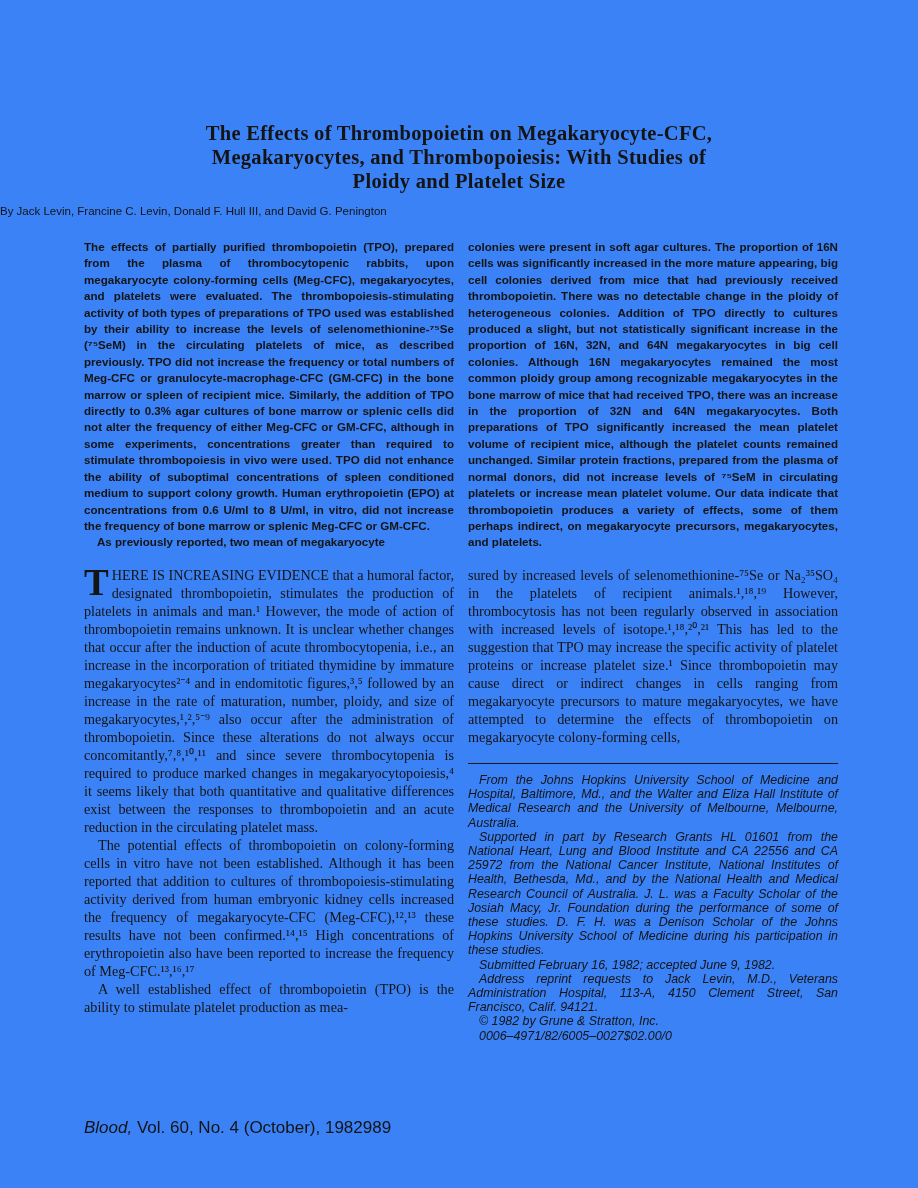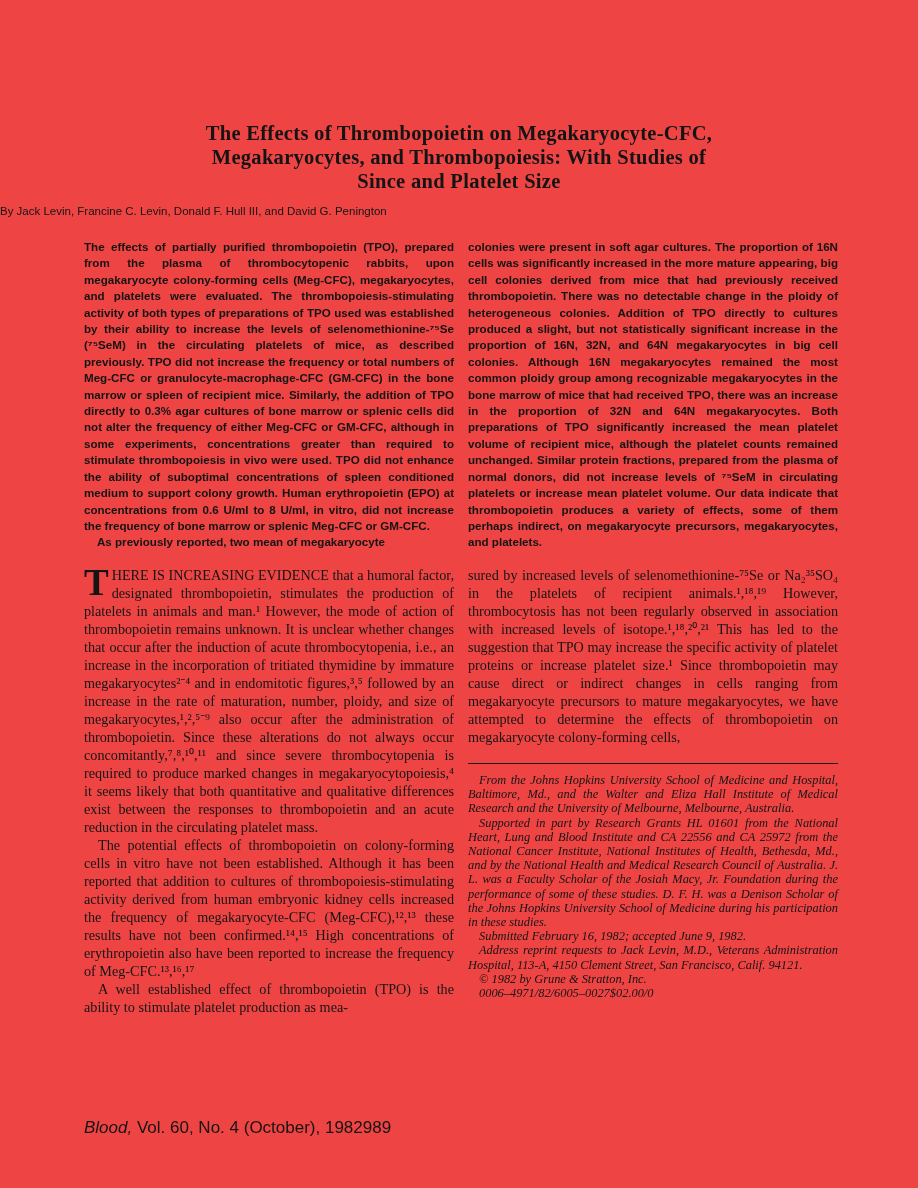--- a/index.html
+++ b/index.html
@@ -1,20 +1,20 @@
 <!DOCTYPE html>
 <html><head>
 <meta charset="utf-8">
 <style>
   html,body { margin:0; padding:0; background:#888; }
   .page {
     position:relative;
     width:918px; height:1188px;
     margin:0 auto;
-    background:#ef4444;
+    background:#3b82f6;
     color:#141414;
     overflow:hidden;
   }
   .title-block {
     position:absolute; top:121px; left:0; right:0;
     text-align:center;
     font-family:"Liberation Serif", serif;
     font-weight:700;
     font-size:20.5px;
     line-height:24px;
@@ -56,21 +56,21 @@
     font-weight:700;
     padding:2px 3px 0 0;
   }
   .footnote-rule {
     border:none;
     border-top:1.5px solid #1a1a1a;
     margin:17px 0 9px 0;
     width:100%;
   }
   .footnotes {
-    font-family:Liberation Serif, serif;
+    font-family:Liberation Sans, sans-serif;
     font-style:italic;
     font-size:12.4px;
     line-height:14.2px;
     text-align:justify;
   }
   .footnotes p { margin:0; text-indent:11px; }
   .page-footer {
     position:absolute; top:1118px; left:84px; width:756px;
     display:flex; justify-content:flex-start; align-items:baseline;
     font-family:"Liberation Sans", sans-serif;
@@ -79,21 +79,21 @@
   .journal-italic { font-style:italic; }
 </style>
 </head>
 <body>
 
 <div class="page">
 
   <div class="title-block">
     <div>The Effects of Thrombopoietin on Megakaryocyte-CFC,</div>
     <div>Megakaryocytes, and Thrombopoiesis: With Studies of</div>
-    <div>Since and Platelet Size</div>
+    <div>Ploidy and Platelet Size</div>
   </div>
 
   <div class="byline">By Jack Levin, Francine C. Levin, Donald F. Hull III, and David G. Penington</div>
 
   <div class="abstract">
     <div class="col">
       <p>The effects of partially purified thrombopoietin (TPO), prepared from the plasma of thrombocytopenic rabbits, upon megakaryocyte colony-forming cells (Meg-CFC), megakaryocytes, and platelets were evaluated. The thrombopoiesis-stimulating activity of both types of preparations of TPO used was established by their ability to increase the levels of selenomethionine-⁷⁵Se (⁷⁵SeM) in the circulating platelets of mice, as described previously. TPO did not increase the frequency or total numbers of Meg-CFC or granulocyte-macrophage-CFC (GM-CFC) in the bone marrow or spleen of recipient mice. Similarly, the addition of TPO directly to 0.3% agar cultures of bone marrow or splenic cells did not alter the frequency of either Meg-CFC or GM-CFC, although in some experiments, concentrations greater than required to stimulate thrombopoiesis in vivo were used. TPO did not enhance the ability of suboptimal concentrations of spleen conditioned medium to support colony growth. Human erythropoietin (EPO) at concentrations from 0.6 U/ml to 8 U/ml, in vitro, did not increase the frequency of bone marrow or splenic Meg-CFC or GM-CFC.</p>
       <p class="indent">As previously reported, two mean of megakaryocyte</p>
     </div>
     <div class="col">

